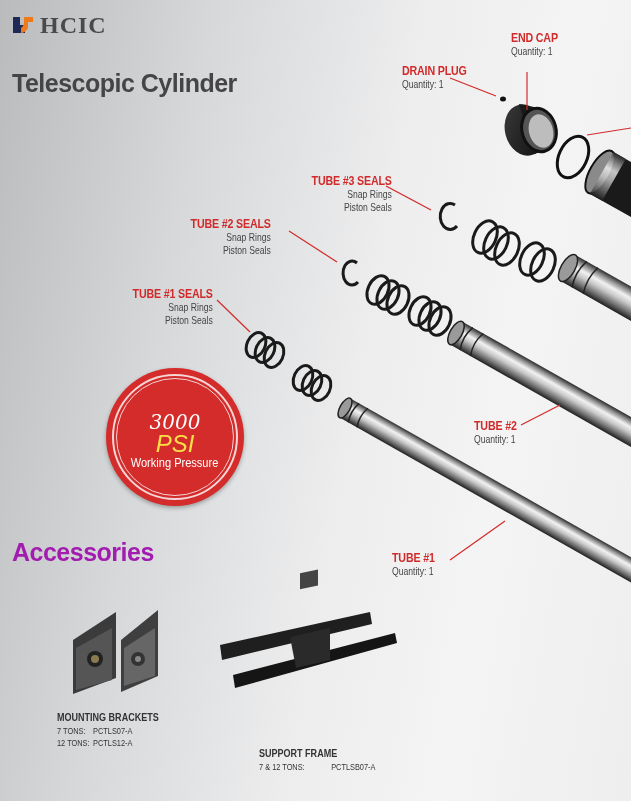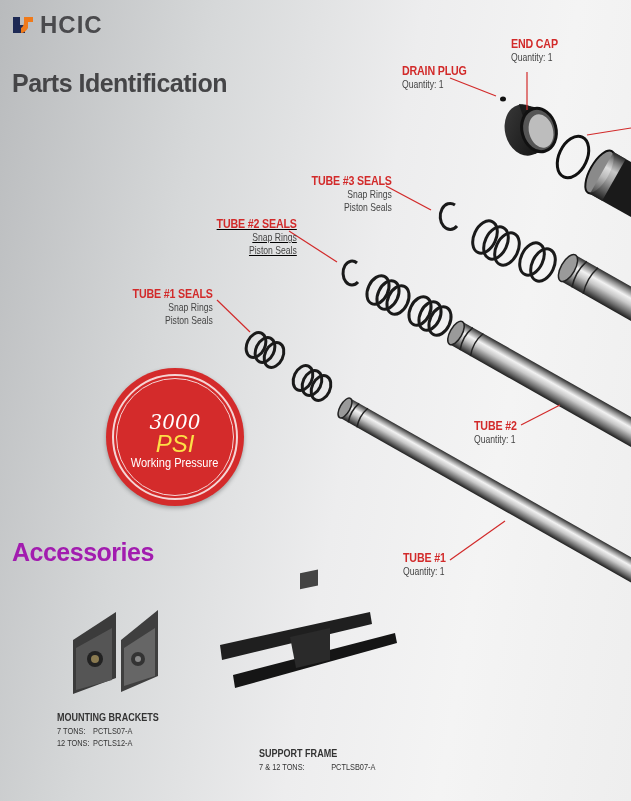--- a/index.html
+++ b/index.html
@@ -1,21 +1,21 @@
 <!DOCTYPE html>
 <html><head>
 <meta charset="utf-8">
 <style>
   html,body{margin:0;padding:0;}
   body{width:631px;height:801px;overflow:hidden;position:relative;
     font-family:"Liberation Sans",sans-serif;
     background:linear-gradient(100deg,#b9bbbd 0%,#d6d8d9 28%,#ededee 55%,#f4f4f4 75%,#eeeeee 100%);}
   .abs{position:absolute;}
   .logo{left:12px;top:12px;height:26px;display:flex;align-items:center;gap:6px;}
-  .logo-text{font-family:Liberation Sans, sans-serif;font-weight:bold;font-size:24px;color:#4a4a4d;letter-spacing:1px;}
+  .logo-text{font-family:Liberation Serif, serif;font-weight:bold;font-size:24px;color:#4a4a4d;letter-spacing:1px;}
   .title{left:12px;top:68px;font-weight:bold;font-size:25px;line-height:31px;color:#454547;letter-spacing:-0.5px;}
   .callout-title{font-family:"Liberation Sans",sans-serif;font-weight:bold;font-size:13px;color:#d22a2a;transform:scaleX(0.82);letter-spacing:-0.2px;white-space:nowrap;}
   .callout-sub{font-size:10.5px;color:#444;transform:scaleX(0.82);line-height:13px;white-space:nowrap;}
   .right{text-align:right;transform-origin:right top;}
   .left{text-align:left;transform-origin:left top;}
   .callout-title.right,.callout-sub.right{transform-origin:right top;}
   .callout-title.left,.callout-sub.left{transform-origin:left top;}
   .badge{left:106px;top:368px;width:138px;height:138px;border-radius:50%;background:#d42b2b;
     box-shadow:0 2px 4px rgba(0,0,0,0.3);display:flex;flex-direction:column;align-items:center;justify-content:center;}
   .badge-ring{position:absolute;left:6px;top:6px;right:6px;bottom:6px;border-radius:50%;border:2px solid #f5d5d5;}
@@ -34,21 +34,21 @@
 
 <div class="abs logo">
   <svg width="22" height="22" viewBox="0 0 22 22">
     <path d="M1 3 L8 3 L8 11 L13 11 L13 19 L1 19 Z" fill="#1e2a55"></path>
     <path d="M12 3 L21 3 L21 8 L16 8 L16 14 Q13 19 9 19 L9 14 Q12 12 12 8 Z" fill="#f07a1a"></path>
   </svg>
   <span class="logo-text">HCIC</span>
 </div>
 
 <div class="abs title">
-  <div>Parts Identification</div>
+  <div>Telescopic Cylinder</div>
 </div>
 
 <svg class="drawing" width="631" height="801" viewBox="0 0 631 801">
   <defs>
     <linearGradient id="chrome" x1="0" y1="0" x2="0" y2="1">
       <stop offset="0" stop-color="#2a2a2a"></stop>
       <stop offset="0.15" stop-color="#8a8a8a"></stop>
       <stop offset="0.35" stop-color="#f2f2f2"></stop>
       <stop offset="0.55" stop-color="#c8c8c8"></stop>
       <stop offset="0.8" stop-color="#6e6e6e"></stop>
@@ -149,54 +149,54 @@
   </g>
 
   <g>
     <path d="M220 645 L370 612 L372 624 L222 660 Z" fill="#1f1f1f"></path>
     <path d="M233 675 L395 633 L397 643 L235 688 Z" fill="#151515"></path>
     <path d="M290 637 L330 628 L330 660 L296 668 Z" fill="#2a2a2a"></path>
     <rect x="300" y="637" width="18" height="16" fill="#444" transform="skewY(-12)"></rect>
   </g>
 </svg>
 
-<div class="abs" style="left:511px;top:36px;">
+<div class="abs" style="left:511px;top:30px;">
   <div class="callout-title left">END CAP</div>
   <div class="callout-sub left">Quantity: 1</div>
 </div>
 
 <div class="abs" style="left:402px;top:63px;">
   <div class="callout-title left">DRAIN PLUG</div>
   <div class="callout-sub left">Quantity: 1</div>
 </div>
 
 <div class="abs" style="right:239px;top:173px;text-align:right;">
   <div class="callout-title right">TUBE #3 SEALS</div>
   <div class="callout-sub right">Snap Rings</div>
   <div class="callout-sub right">Piston Seals</div>
 </div>
 
-<div class="abs" style="right:334px;top:216px;text-align:right;text-decoration:underline;">
+<div class="abs" style="right:360px;top:216px;text-align:right;">
   <div class="callout-title right">TUBE #2 SEALS</div>
   <div class="callout-sub right">Snap Rings</div>
   <div class="callout-sub right">Piston Seals</div>
 </div>
 
 <div class="abs" style="right:418px;top:286px;text-align:right;">
   <div class="callout-title right">TUBE #1 SEALS</div>
   <div class="callout-sub right">Snap Rings</div>
   <div class="callout-sub right">Piston Seals</div>
 </div>
 
 <div class="abs" style="left:474px;top:418px;">
   <div class="callout-title left">TUBE #2</div>
   <div class="callout-sub left">Quantity: 1</div>
 </div>
 
-<div class="abs" style="left:403px;top:550px;">
+<div class="abs" style="left:392px;top:550px;">
   <div class="callout-title left">TUBE #1</div>
   <div class="callout-sub left">Quantity: 1</div>
 </div>
 
 <div class="abs badge">
   <div class="badge-ring"></div>
   <div class="badge-ring2"></div>
   <div class="badge-num">3000</div>
   <div class="badge-unit">PSI</div>
   <div class="badge-label">Working Pressure</div>

